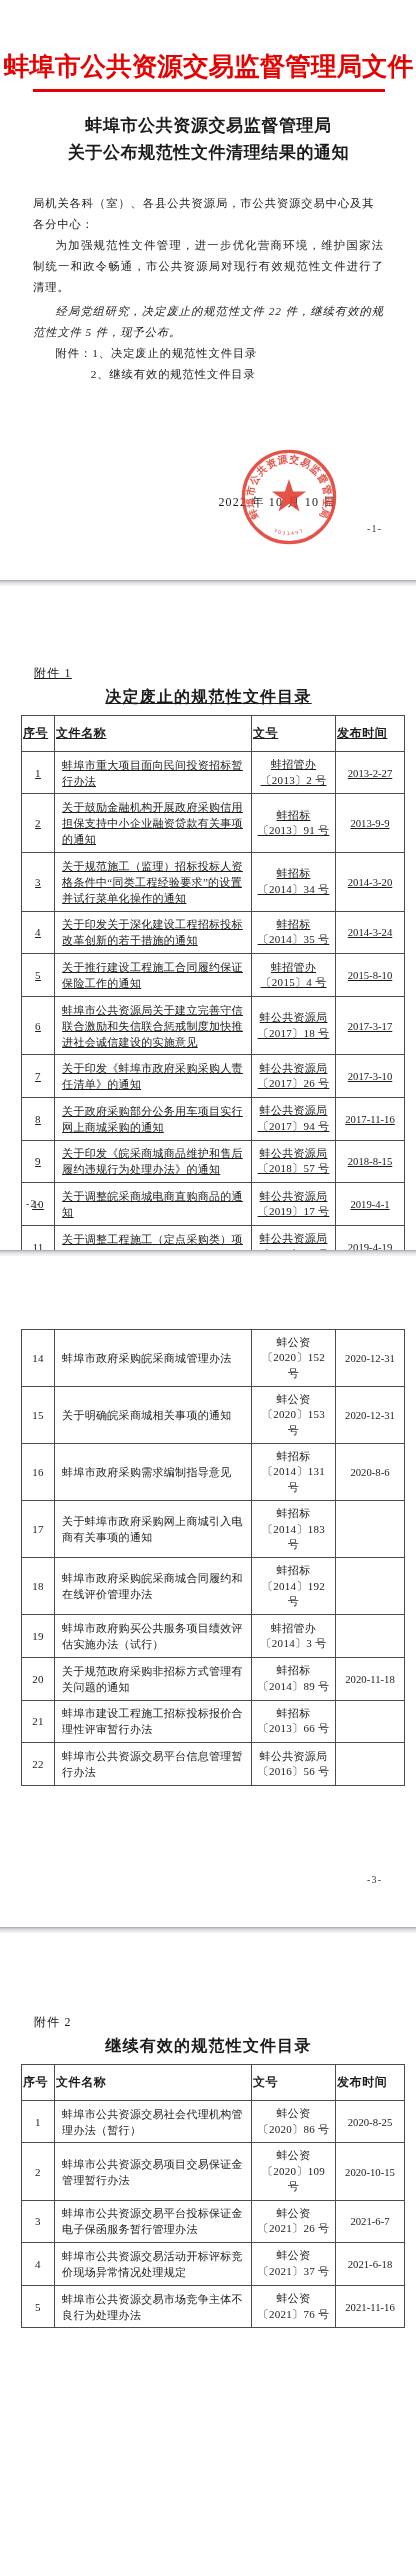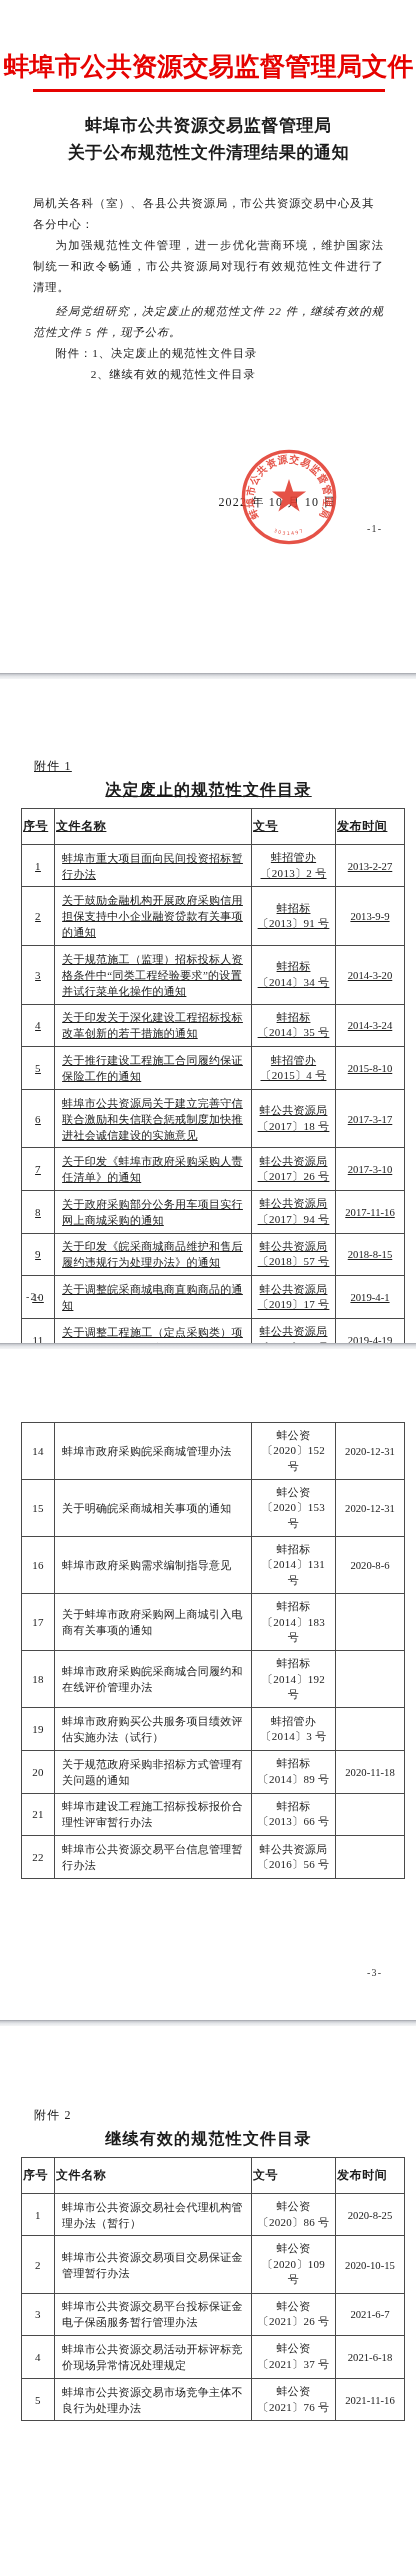--- a/index.html
+++ b/index.html
@@ -1,18 +1,18 @@
 <!DOCTYPE html>
 <html style="font-size:9.5px"><head>
 <meta charset="utf-8">
 <style>
   html,body{margin:0;padding:0;background:#fff;}
   body{width:417px;font-family:"Liberation Serif","DejaVu Serif",serif;color:#1b1b1b;}
   .page{position:relative;width:417px;overflow:hidden;background:#fff;}
-  .page1{height:673px;}
+  .page1{height:580px;}
   .page2{height:664px;text-decoration:underline;}
   .page3{height:671px;}
   .page4{height:488px;}
   .page-gap{height:6px;width:417px;background:linear-gradient(180deg,#9fa2a8 0%,#c9cbd0 25%,#e3e5e8 55%,#f4f5f6 100%);}
   .red-head{padding-top:52px;text-align:center;color:#e60200;font-weight:bold;font-size:25.6px;line-height:1.15;letter-spacing:0px;}
   .doc-no{margin-top:42px;text-align:center;font-size:10px;letter-spacing:0.6px;}
   .red-rule{width:352px;height:2.4px;background:#e60200;margin:7.7px auto 0;}
   .doc-title{margin:20px 18px 0;text-align:center;font-size:17px;line-height:27px;font-weight:bold;letter-spacing:0.6px;}
   .salutation{margin:27px 33px 0;font-size:11.3px;line-height:21px;letter-spacing:0.9px;}
   .para{margin:0 33px;font-size:11.3px;line-height:21px;letter-spacing:0.9px;text-indent:2em;text-align:justify;}

